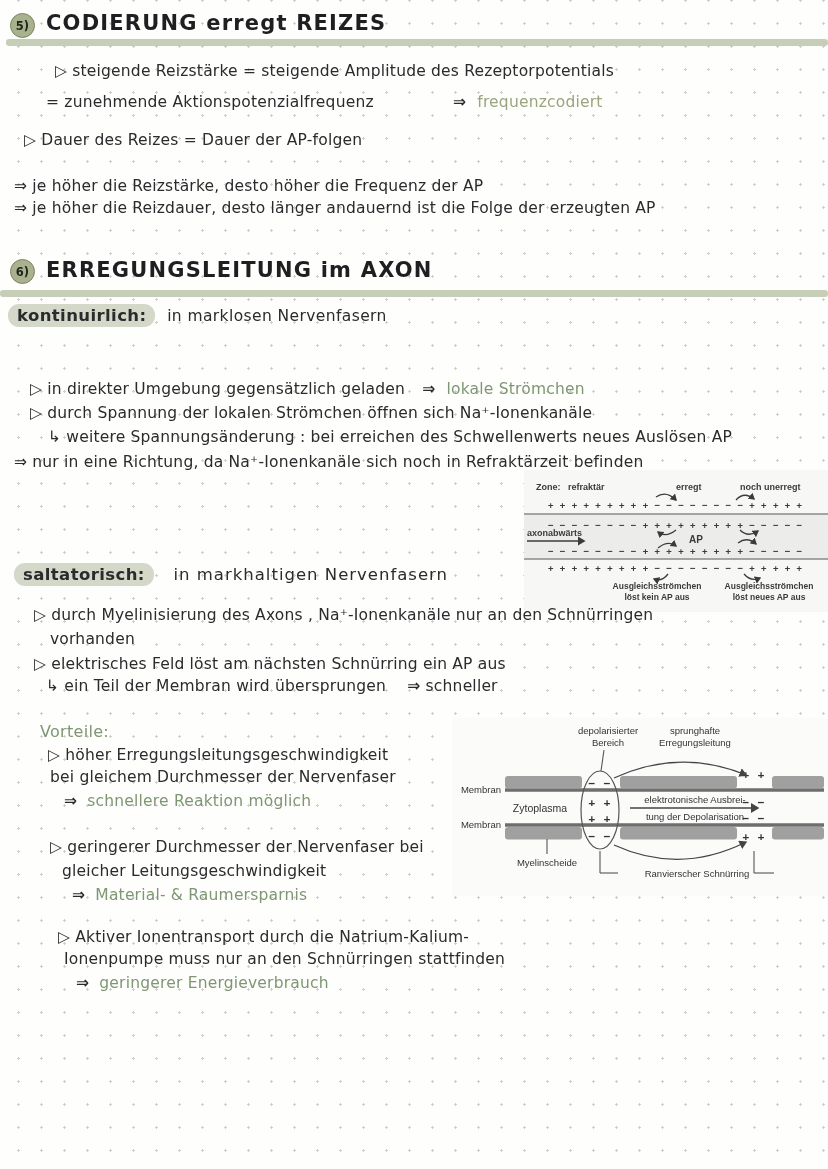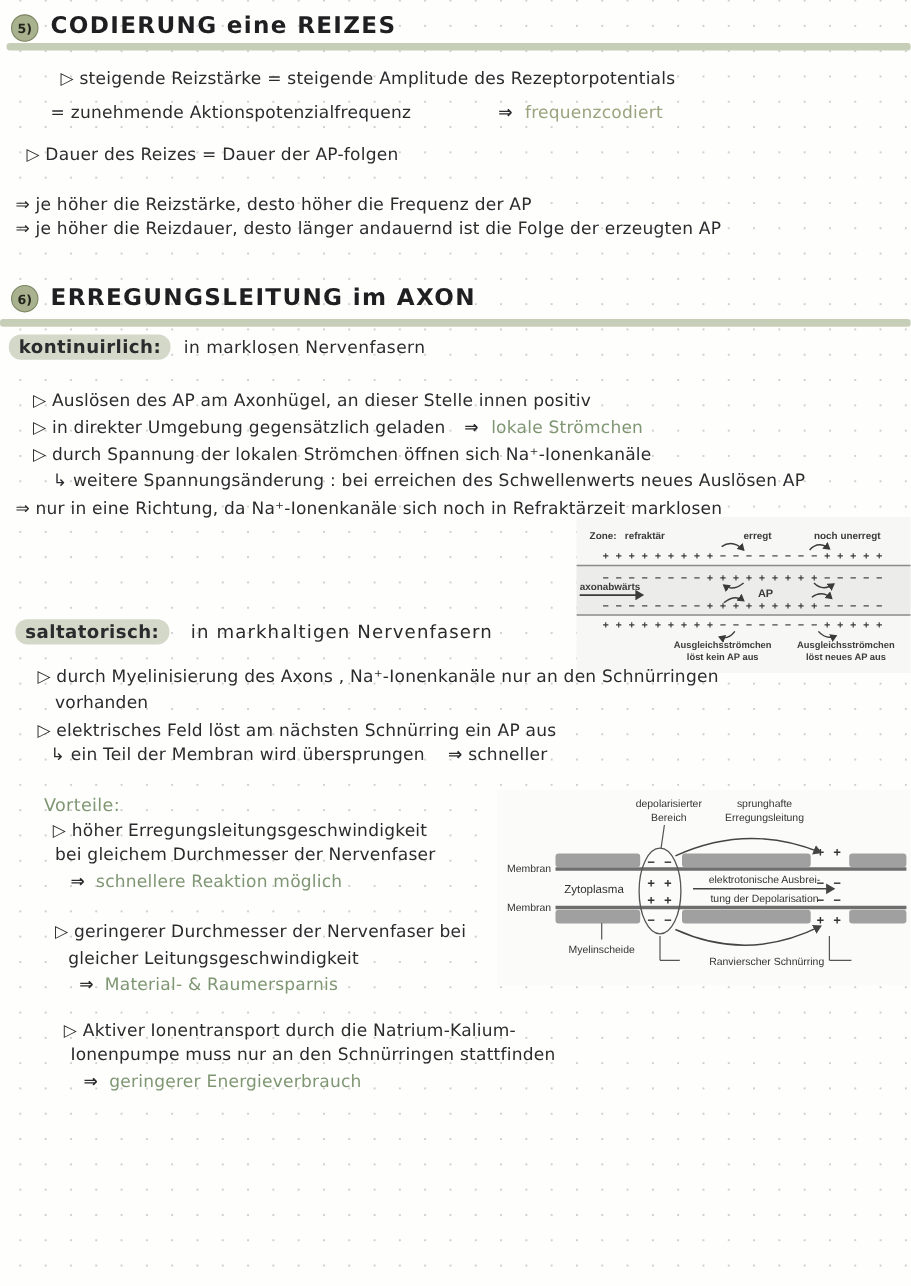--- a/index.html
+++ b/index.html
@@ -30,50 +30,49 @@
   .cap{font-size:8.5px;font-weight:600;fill:#3b3b3b;}
   .d2l{font-size:9.5px;fill:#333;}
   .nodech{font-family:"DejaVu Sans Mono",monospace;font-size:11px;font-weight:700;fill:#333;letter-spacing:1px;}
 </style>
 </head>
 <body>
 
 <div class="page">
 
   <div class="badge" style="left:10px;top:13px;">5)</div>
-  <div class="hdr-title" style="left:46px;top:11px;">CODIERUNG eine REIZES</div>
+  <div class="hdr-title" style="left:46px;top:11px;">CODIERUNG erregt REIZES</div>
   <div class="bar" style="left:6px;top:39px;width:822px;"></div>
 
   <div class="l" style="left:24px;top:62px;padding-left:31px;">▷ steigende Reizstärke   =  steigende Amplitude des Rezeptorpotentials</div>
   <div class="l" style="left:46px;top:93px;">
     <span>=  zunehmende Aktionspotenzialfrequenz</span>
     <span style="margin-left:74px;font-weight:700;">⇒</span>
     <span class="olive" style="margin-left:6px;">frequenzcodiert</span>
   </div>
   <div class="l" style="left:24px;top:131px;">▷ Dauer des Reizes  =  Dauer der   AP-folgen</div>
   <div class="l" style="left:14px;top:177px;">⇒ je höher die Reizstärke, desto höher die Frequenz der AP</div>
   <div class="l" style="left:14px;top:199px;">⇒ je höher die Reizdauer, desto länger andauernd ist die Folge der erzeugten AP</div>
 
   <div class="badge" style="left:10px;top:259px;">6)</div>
   <div class="hdr-title" style="left:46px;top:258px;">ERREGUNGSLEITUNG im AXON</div>
   <div class="bar" style="left:0px;top:290px;width:828px;"></div>
 
   <div class="kont-line" style="left:8px;top:306px;">
     <span class="pill">kontinuirlich:</span>
     <span style="margin-left:6px;font-size:15.5px;">in marklosen Nervenfasern</span>
   </div>
-  <div class="l" style="left:30px;top:355px;">▷ Auslösen des AP am Axonhügel, an dieser Stelle innen positiv</div>
   <div class="l" style="left:30px;top:380px;">
     <span>▷ in direkter Umgebung gegensätzlich geladen</span>
     <span style="margin-left:12px;font-weight:700;">⇒</span>
     <span class="green" style="margin-left:6px;margin-top:48px;">lokale Strömchen</span>
   </div>
   <div class="l" style="left:30px;top:404px;">▷ durch Spannung der lokalen Strömchen öffnen sich Na⁺-Ionenkanäle</div>
   <div class="l" style="left:48px;top:428px;">↳ weitere Spannungsänderung : bei erreichen des Schwellenwerts neues Auslösen AP</div>
-  <div class="l" style="left:14px;top:453px;">⇒ nur in eine Richtung, da Na⁺-Ionenkanäle sich noch in Refraktärzeit marklosen</div>
+  <div class="l" style="left:14px;top:453px;">⇒ nur in eine Richtung, da Na⁺-Ionenkanäle sich noch in Refraktärzeit befinden</div>
 
   <div class="dg" style="left:524px;top:470px;">
     <svg width="304" height="142" xmlns="http://www.w3.org/2000/svg">
       <defs>
         <marker id="ah1" markerWidth="6" markerHeight="6" refX="4" refY="3" orient="auto">
           <path d="M0,0 L5,3 L0,6 Z" fill="#3b3b3b"></path>
         </marker>
       </defs>
       <rect x="0" y="0" width="304" height="142" fill="#f7f7f5"></rect>
 

